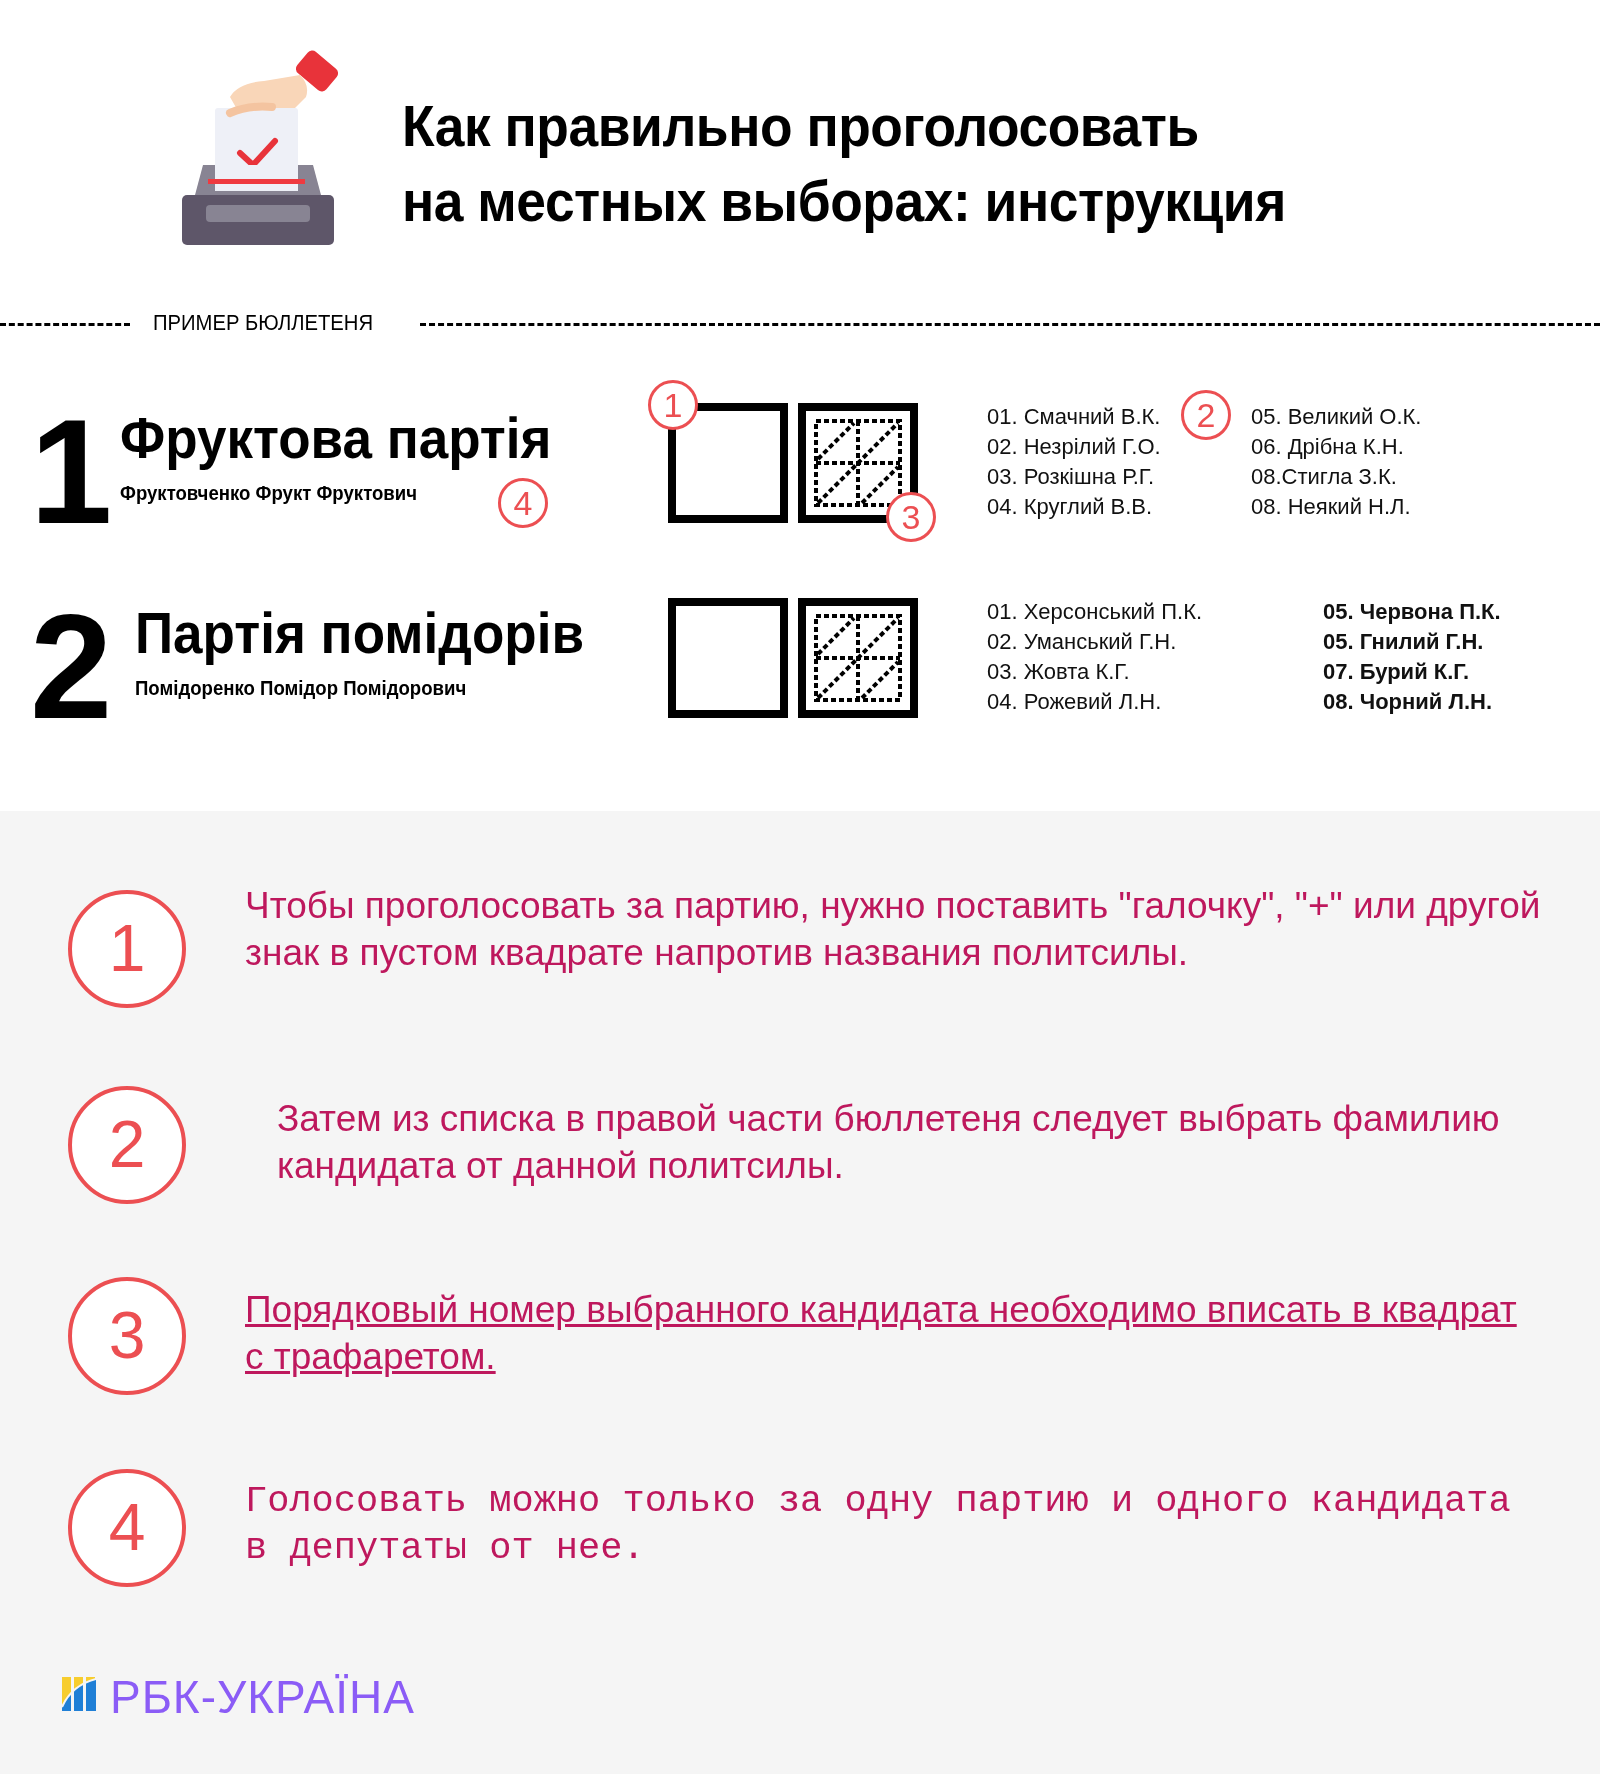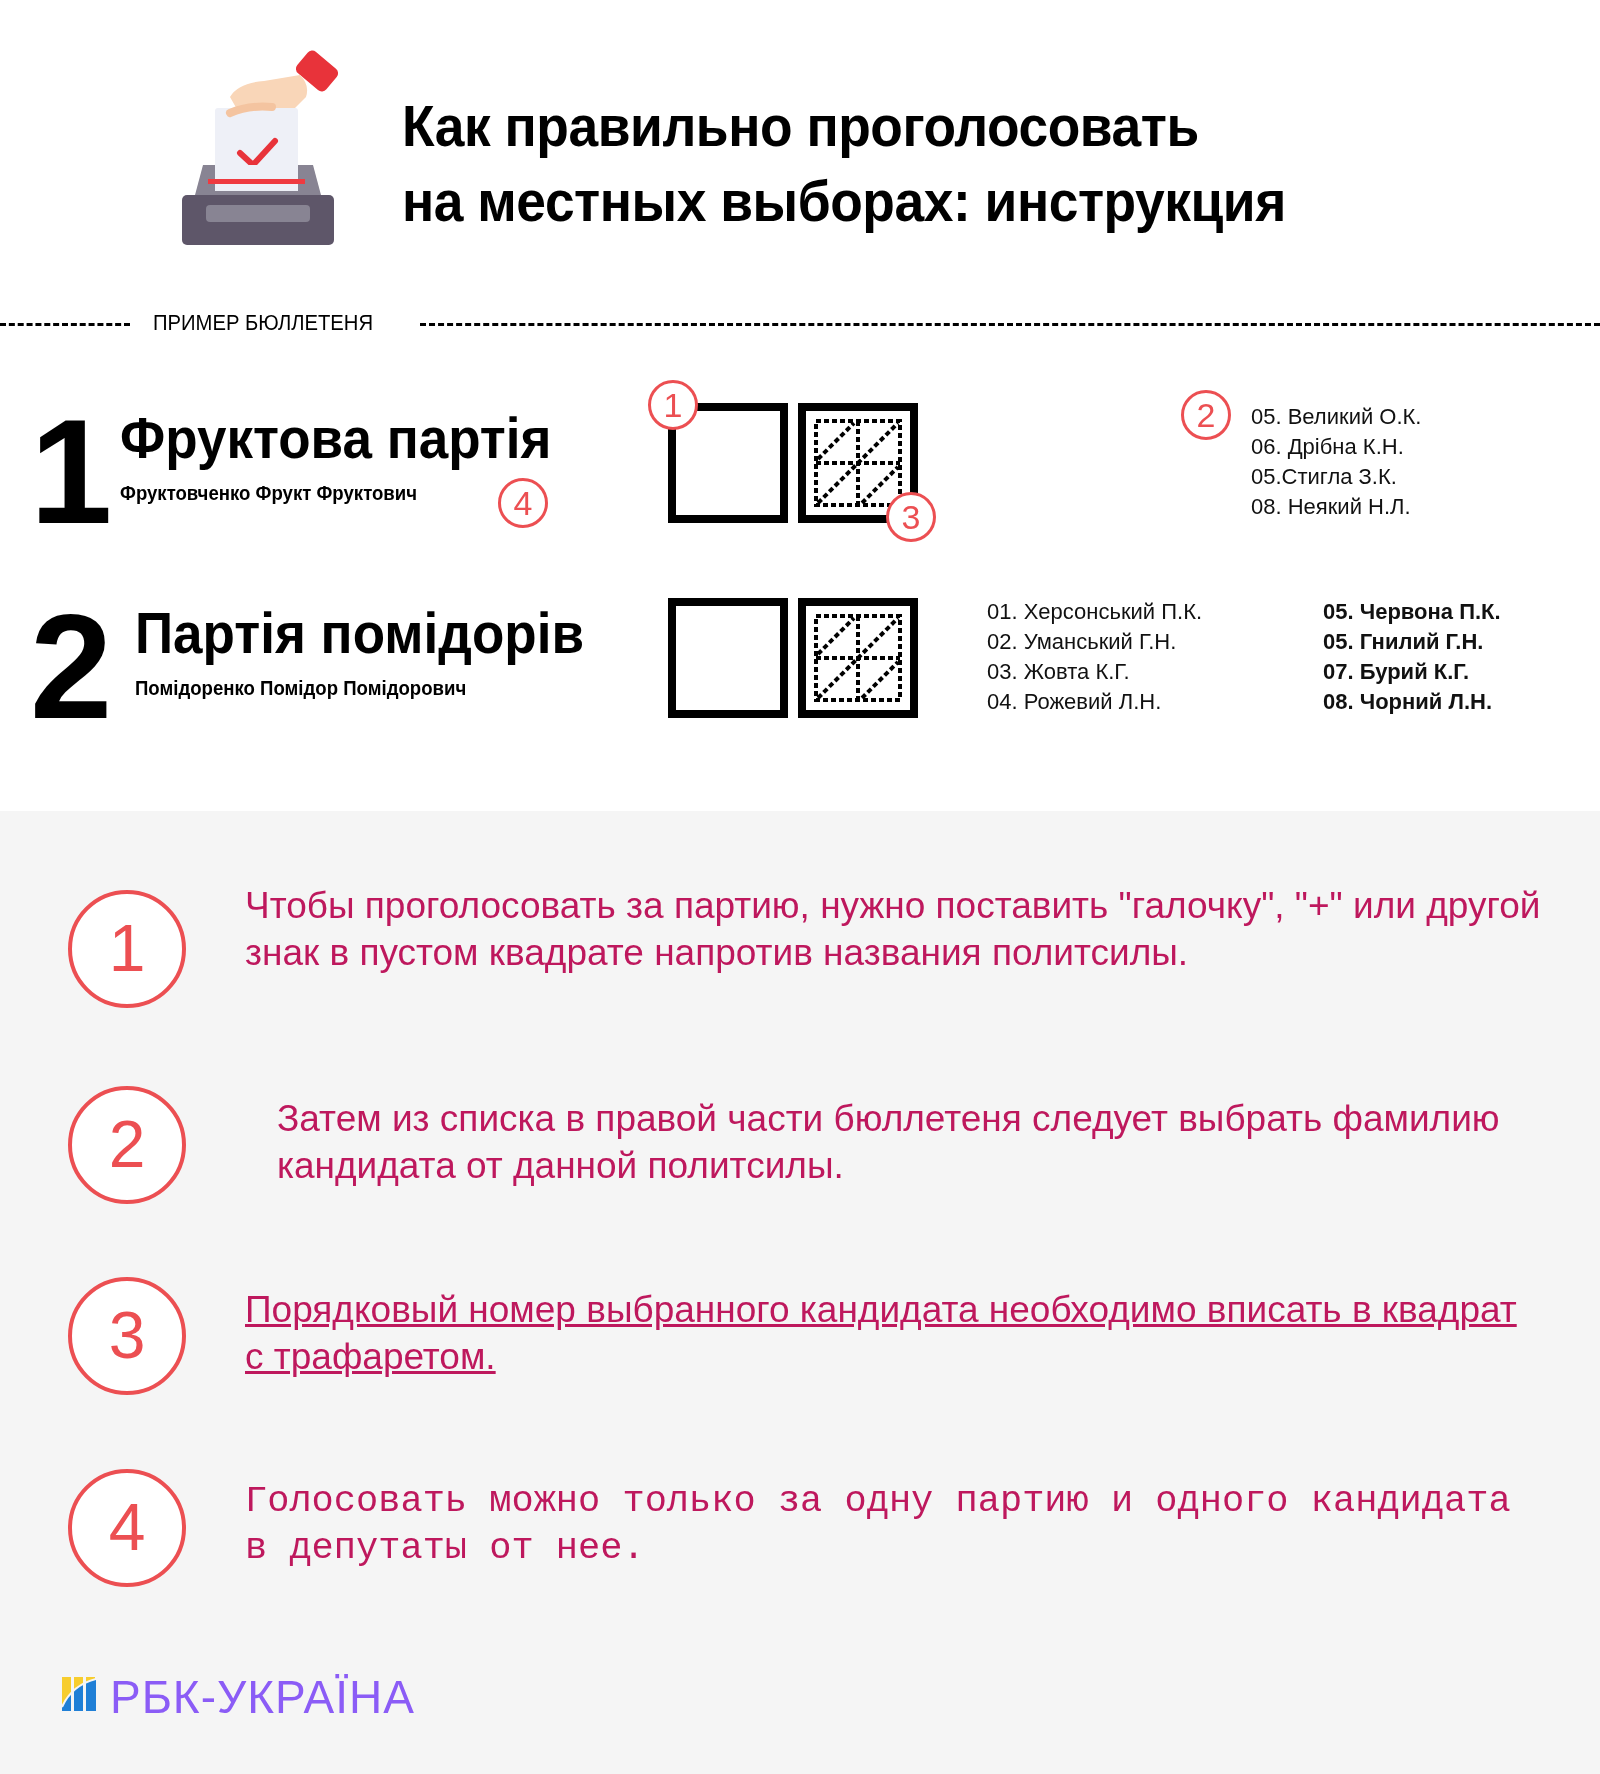--- a/index.html
+++ b/index.html
@@ -77,25 +77,31 @@
         <line x1="46" y1="4" x2="46" y2="88"></line>
         <line x1="4" y1="46" x2="88" y2="46"></line>
         <line x1="6" y1="42" x2="42" y2="6"></line>
         <line x1="6" y1="86" x2="86" y2="6"></line>
         <line x1="50" y1="86" x2="86" y2="50"></line>
       </g>
     </svg>
   </div>
   <div class="badge sm" style="left:886px; top:112px;">3</div>
 
+  <div class="cands" style="left:987px; top:22px;">
+    <div>01. Смачний В.К.</div>
+    <div>02. Незрілий Г.О.</div>
+    <div>03. Розкішна Р.Г.</div>
+    <div>04. Круглий В.В.</div>
+  </div>
   <div class="badge sm" style="left:1181px; top:10px;">2</div>
   <div class="cands" style="left:1251px; top:22px;">
     <div>05. Великий О.К.</div>
     <div>06. Дрібна К.Н.</div>
-    <div>05.Стигла З.К.</div>
+    <div>08.Стигла З.К.</div>
     <div>08. Неякий Н.Л.</div>
   </div>
 </div>
 
 <div class="abs party" style="top:575px;">
   <div class="party-num" style="left:30px; top:18px;">2</div>
   <div class="party-name" style="left:135px; top:30px;">Партія помідорів</div>
   <div class="party-leader" style="left:135px; top:102px;">Помідоренко Помідор Помідорович</div>
 
   <div class="box" style="left:668px; top:23px;"></div>

